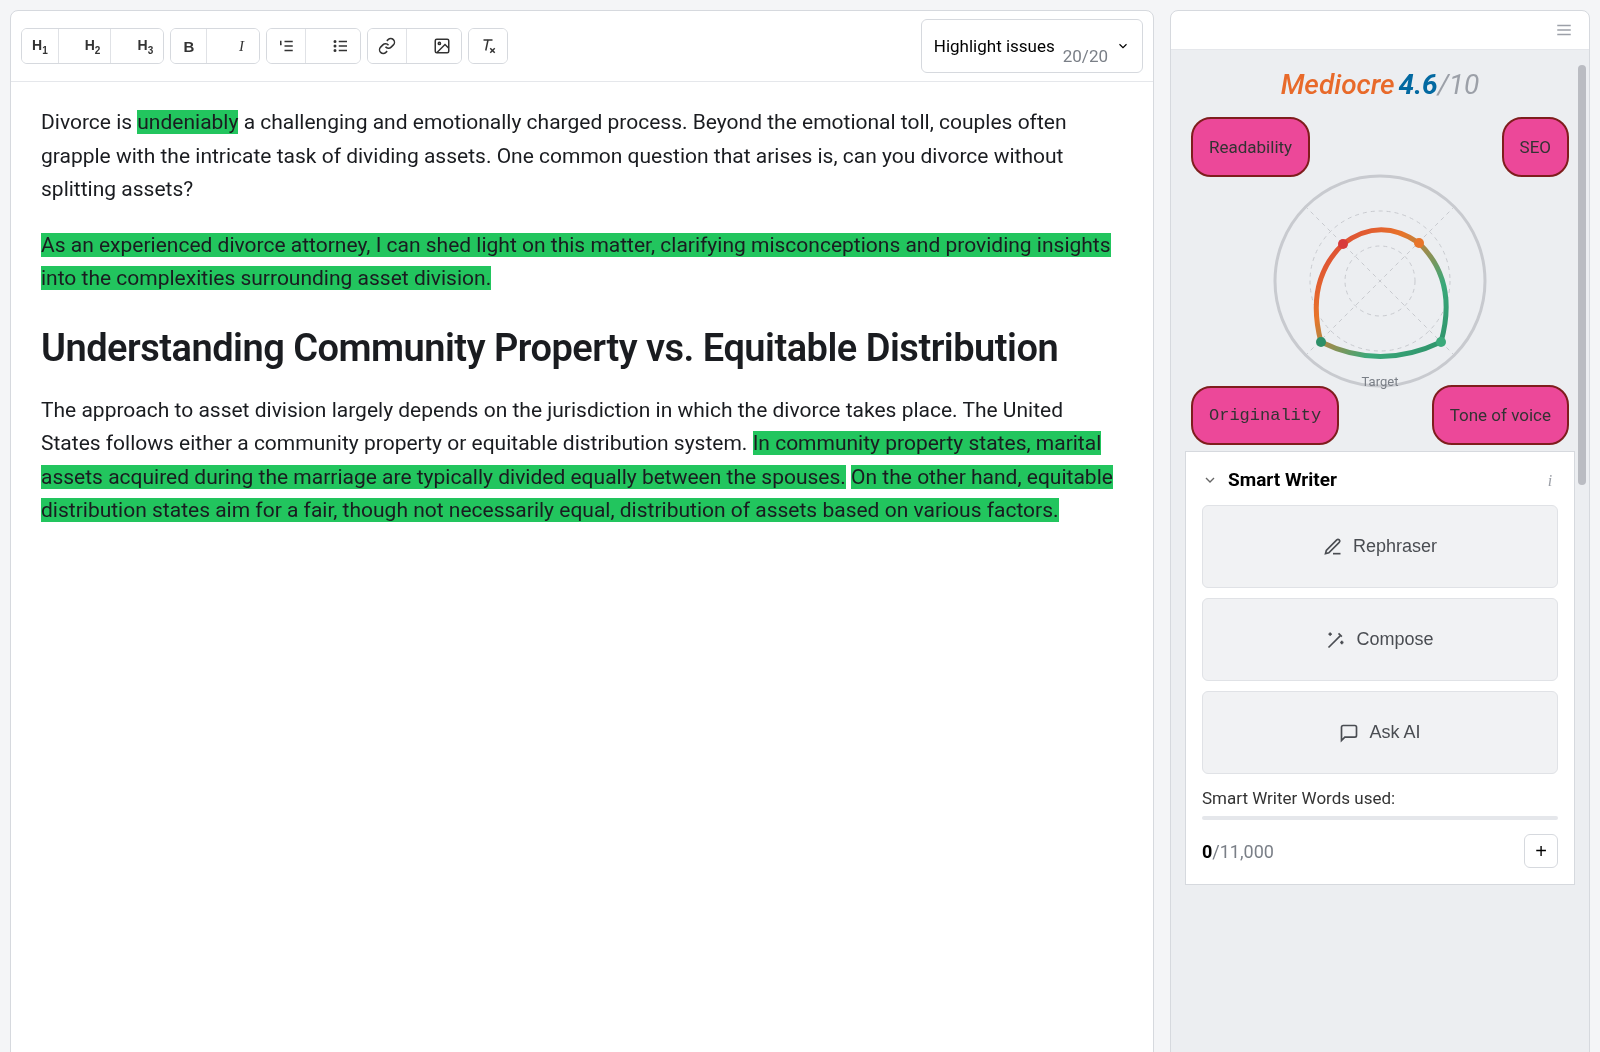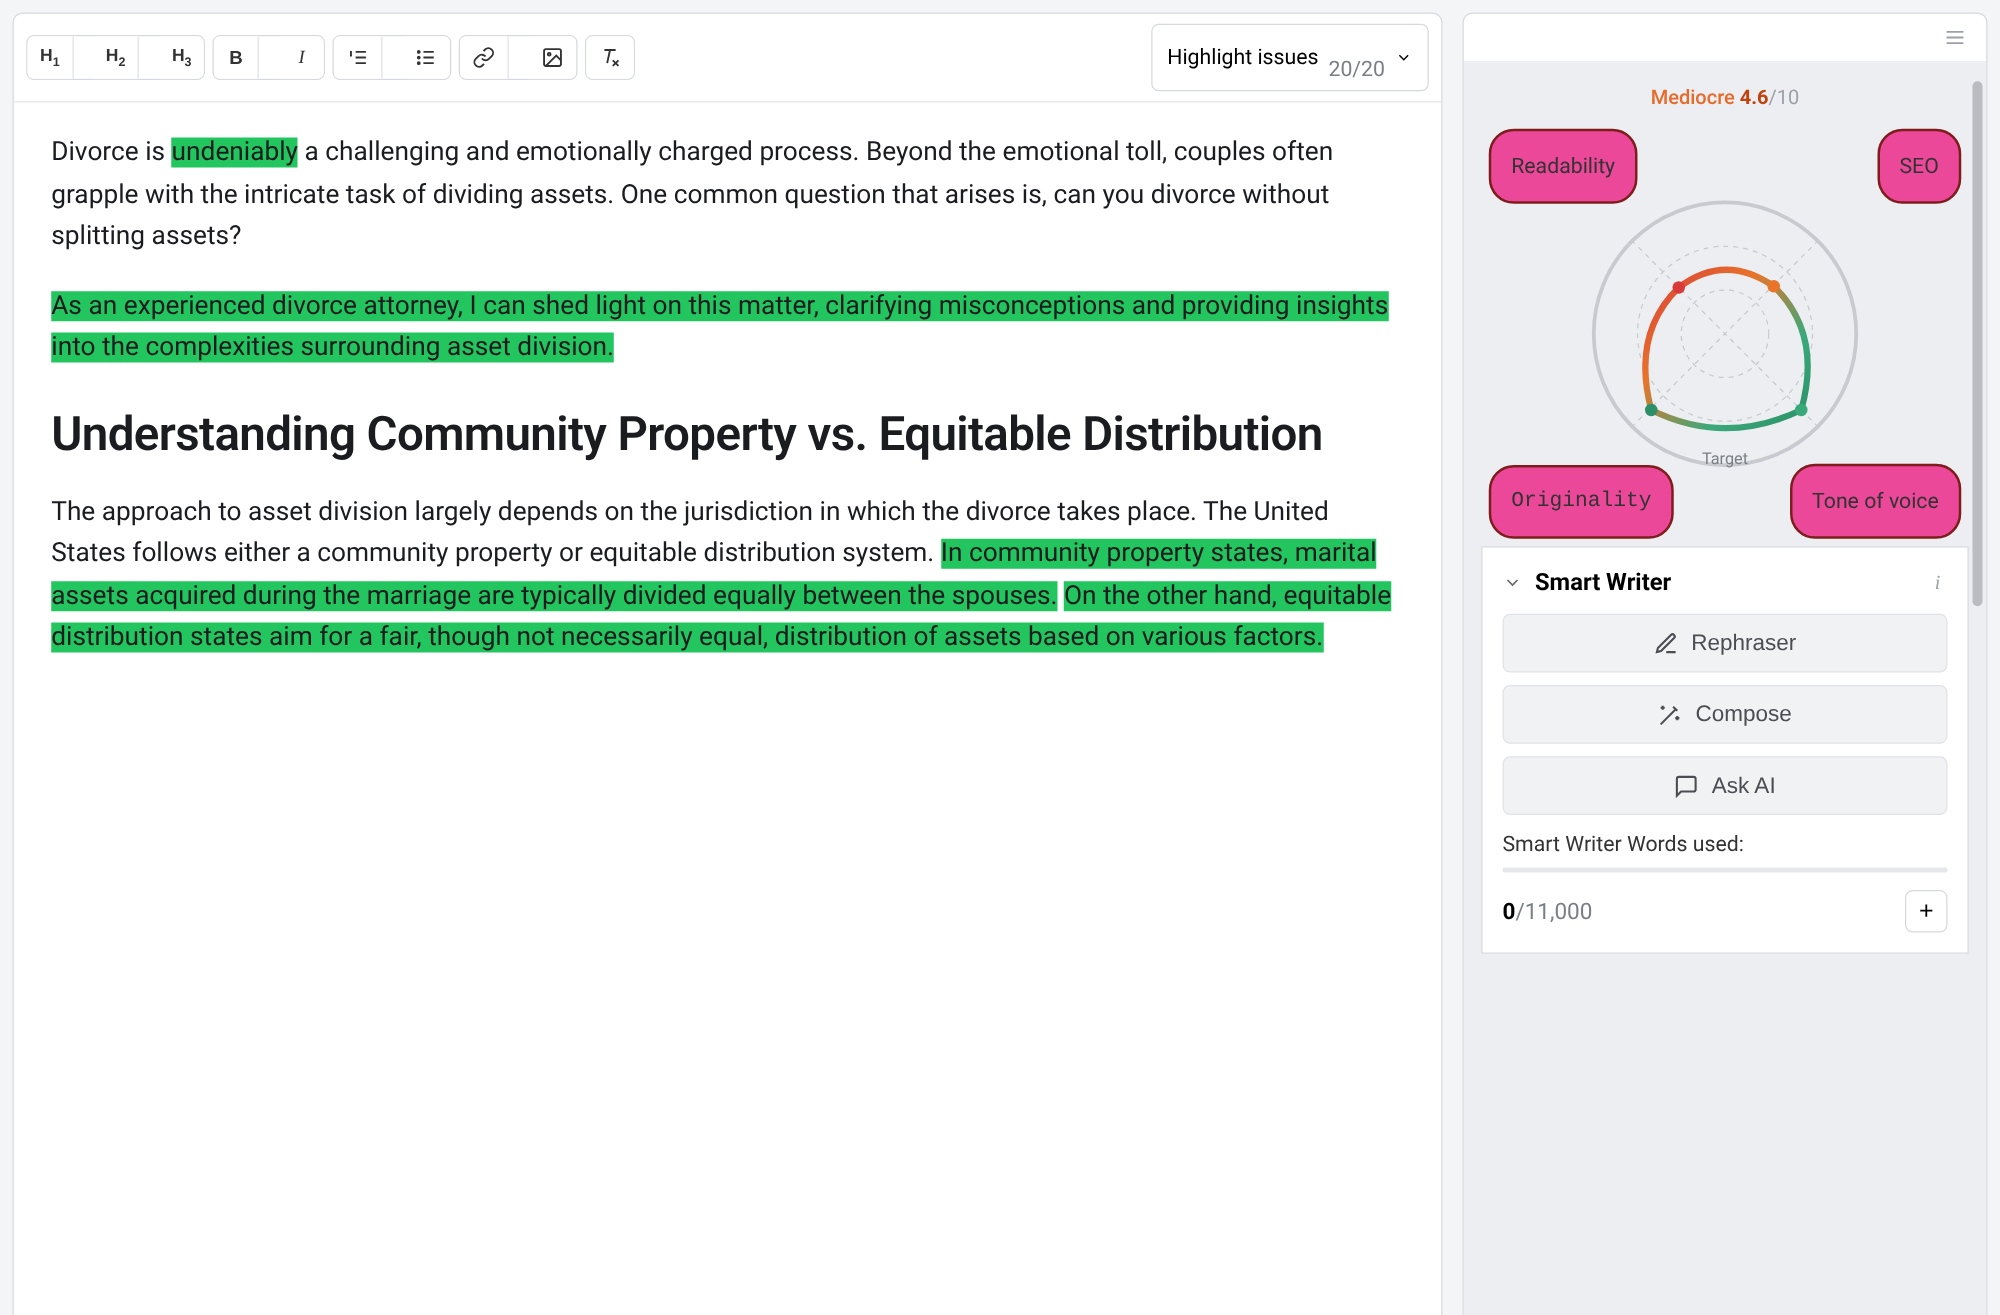--- a/index.html
+++ b/index.html
@@ -20,38 +20,38 @@
 .content h1 { font-size: 44px; font-weight: 700; line-height: 1.15; color: #1a1c20; margin-bottom: 22px; letter-spacing: -0.5px; }
 .content h2 { font-size: 38px; font-weight: 600; line-height: 1.2; color: #1a1c20; margin: 30px 0 22px; letter-spacing: -0.5px; }
 .content p { font-size: 21px; line-height: 1.6; color: #1a1c20; margin-bottom: 22px; }
 .hl { background: #22c55e; border-radius: 0; }
 
 .side-panel { width: 420px; background: #fff; border: 1px solid #d6d9de; border-radius: 8px; display: flex; flex-direction: column; overflow: hidden; position: relative; }
 .side-header { display: flex; justify-content: flex-end; padding: 10px 14px; border-bottom: 1px solid #e5e7eb; }
 .menu-icon { width: 22px; height: 18px; cursor: pointer; color: #9ca0a8; }
 .side-body { background: #eceef1; padding: 18px 14px; flex: 1; overflow-y: auto; }
 .score-area { text-align: center; margin-bottom: 10px; }
-.score-label { color: #e86a2a; font-size: 16px; font-weight: 500; }
-.score-val { color: #c2410c; font-weight: 700; }
+.score-label { color: #e86a2a; font-size: 28px; font-weight: 500; font-style: italic; }
+.score-val { color: #0369a1; font-weight: 700; }
 .score-max { color: #9ca0a8; font-weight: 400; }
 .radar-wrap { position: relative; width: 100%; height: 340px; display: flex; align-items: center; justify-content: center; }
 .radar-pill { position: absolute; border: 2px solid #7f1d1d; border-radius: 20px; padding: 18px 16px; font-size: 17px; color: #333; background: #ec4899; cursor: pointer; }
 .radar-pill.tl { top: 6px; left: 6px; }
 .radar-pill.tr { top: 6px; right: 6px; }
 .radar-pill.bl { bottom: 6px; left: 6px; font-family: Liberation Mono, monospace; }
 .radar-pill.br { bottom: 6px; right: 6px; }
 .radar-svg { width: 240px; height: 240px; }
 .target-label { position: absolute; bottom: 62px; left: 50%; transform: translateX(-50%); font-size: 13px; color: #7a7f87; }
 
 .smart-card { background: #fff; border: 1px solid #d6d9de; border-radius: 0; padding: 16px; }
 .smart-head { display: flex; align-items: center; gap: 10px; margin-bottom: 14px; }
 .smart-head .chev { width: 16px; height: 16px; color: #666; }
 .smart-head .title { font-size: 19px; font-weight: 700; flex: 1; }
 .smart-head .info { width: 16px; height: 16px; color: #9ca0a8; font-style: italic; font-family: serif; text-align: center; cursor: pointer; }
-.smart-btn { width: 100%; background: #f1f2f4; border: 1px solid #e0e2e6; border-radius: 6px; padding: 12px; font-size: 18px; color: #4a4d52; display: flex; align-items: center; justify-content: center; gap: 10px; cursor: pointer; margin-bottom: 10px; }
+.smart-btn { width: 100%; background: #f1f2f4; border: 1px solid #e0e2e6; border-radius: 6px; padding: 30px; font-size: 18px; color: #4a4d52; display: flex; align-items: center; justify-content: center; gap: 10px; cursor: pointer; margin-bottom: 10px; }
 .smart-btn svg { width: 20px; height: 20px; }
 .usage-label { font-size: 17px; color: #333; margin: 14px 0 8px; }
 .usage-bar { height: 4px; background: #e5e7eb; border-radius: 2px; margin-bottom: 14px; }
 .usage-row { display: flex; align-items: center; justify-content: space-between; }
 .usage-count { font-size: 18px; }
 .usage-count b { font-weight: 700; }
 .usage-count span { color: #7a7f87; }
 .plus-btn { width: 34px; height: 34px; border: 1px solid #d6d9de; border-radius: 6px; background: #fff; font-size: 20px; cursor: pointer; display: flex; align-items: center; justify-content: center; }
 .scroll-ind { position: absolute; right: 3px; top: 54px; width: 8px; height: 420px; background: #babcc2; border-radius: 4px; }
 </style>

